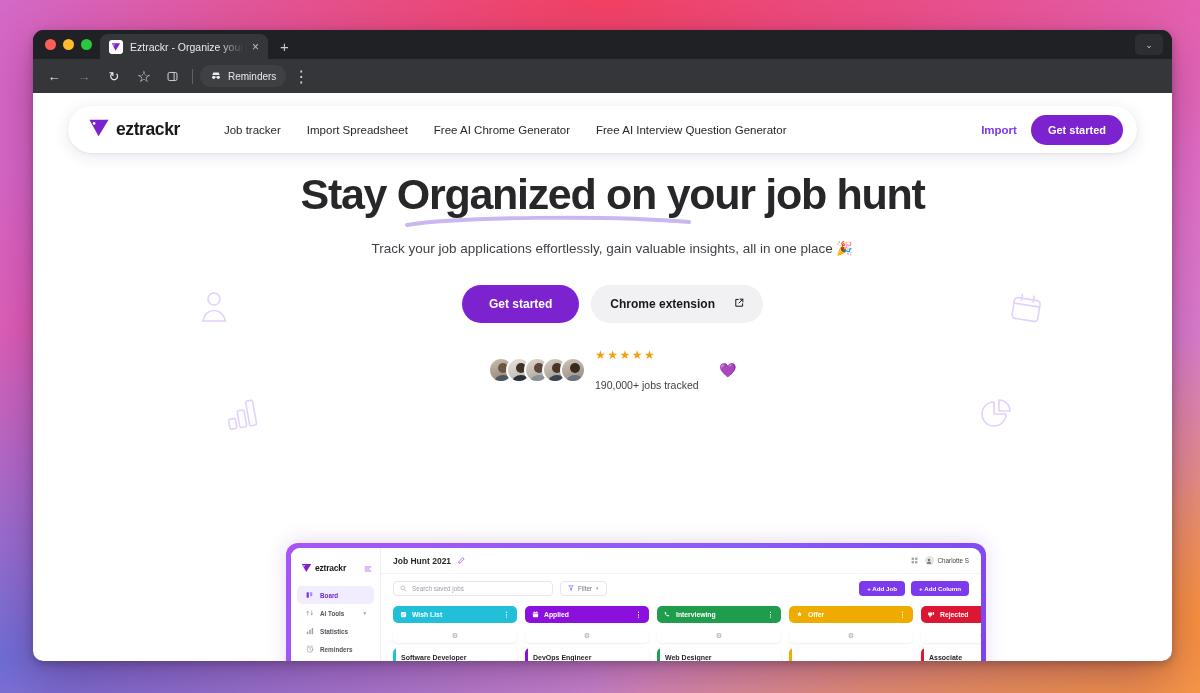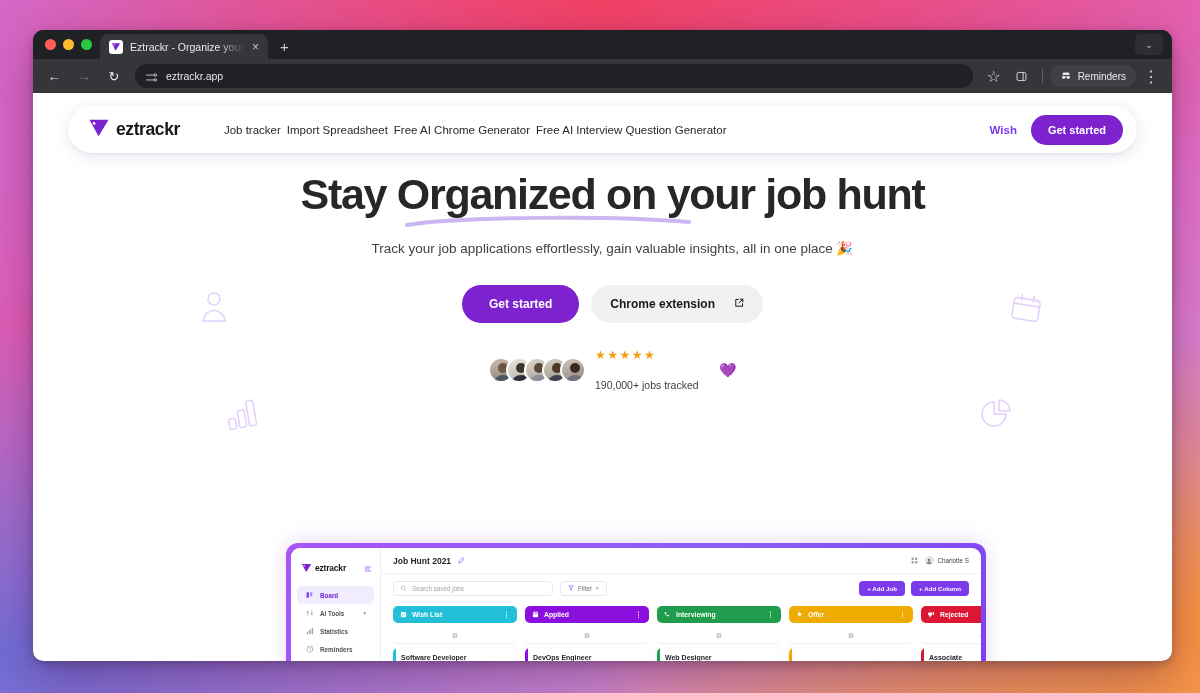--- a/index.html
+++ b/index.html
@@ -95,21 +95,21 @@
 
   
   .sitenav {
     position: absolute; left: 35px; right: 35px; top: 13px; height: 47px;
     background: #ffffff; border-radius: 26px;
     box-shadow: 0 3px 16px rgba(40,20,80,0.11), 0 1px 3px rgba(40,20,80,0.06);
     display: flex; align-items: center; padding: 0 14px 0 20px; z-index: 5;
   }
   .brand { display: flex; align-items: center; gap: 6px; }
   .brand-name { font-size: 17.5px; font-weight: 700; color: #18181b; letter-spacing: -0.4px; }
-  .navlinks { display: flex; align-items: center; gap: 6px; margin-left: 44px; }
+  .navlinks { display: flex; align-items: center; gap: 26px; margin-left: 44px; }
   .navlink { font-size: 11.5px; color: #27272a; white-space: nowrap; }
   .nav-right { margin-left: auto; display: flex; align-items: center; gap: 14px; }
   .login { font-size: 11.5px; color: #7c3aed; font-weight: 600; }
   .btn-primary {
     background: #7c22ce; color: #fff; font-size: 11px; font-weight: 700;
     padding: 9px 17px; border-radius: 19px; white-space: nowrap;
   }
 
   
   .hero { position: absolute; left: 0; right: 8px; top: 76px; text-align: center; padding-left: 28px; }
@@ -246,30 +246,20 @@
       <span class="tab-close">×</span>
     </div>
     <span class="newtab">+</span>
     <div class="winmenu">⌄</div>
   </div>
 
   <div class="toolbar">
     <span class="navbtn">←</span>
     <span class="navbtn disabled">→</span>
     <span class="navbtn">↻</span>
-    <div class="omnibox">
-      <span class="omni-ctrl">
-        <svg width="13" height="13" viewBox="0 0 16 16" fill="none" stroke="#c4c7ca" stroke-width="1.2" stroke-linecap="round">
-          <path d="M2 5h9M2 11h9"></path>
-            <circle cx="12.6" cy="5" r="1.5"></circle>
-            <circle cx="12.6" cy="11" r="1.5"></circle>
-        </svg>
-      </span>
-      <span class="omni-url">eztrackr.app</span>
-    </div>
     <div class="tb-right">
       <span class="tb-icon">☆</span>
       <span class="tb-icon">
         <svg width="13" height="13" viewBox="0 0 16 16" fill="none" stroke="#d4d6d9" stroke-width="1.2">
           <rect x="2.5" y="3" width="11" height="10" rx="2"></rect>
             <path d="M10 3v10"></path>
         </svg>
       </span>
       <span class="tb-sep"></span>
       <span class="incognito">
@@ -323,21 +313,21 @@
         </span>
         <span class="brand-name">eztrackr</span>
       </div>
       <div class="navlinks">
         <a class="navlink">Job tracker</a>
         <a class="navlink">Import Spreadsheet</a>
         <a class="navlink">Free AI Chrome Generator</a>
         <a class="navlink">Free AI Interview Question Generator</a>
       </div>
       <div class="nav-right">
-        <a class="login">Wish</a>
+        <a class="login">Import</a>
         <span class="btn-primary">Get started</span>
       </div>
     </div>
 
     <div class="hero">
       <h1>
         <span>Stay Organized on your job hunt</span>
         <svg class="underline-swoosh" viewBox="0 0 290 16">
           <path d="M4 11C55 3 205 1 286 8" fill="none" stroke="#cbb7ef" stroke-width="4" stroke-linecap="round"></path>
         </svg>

